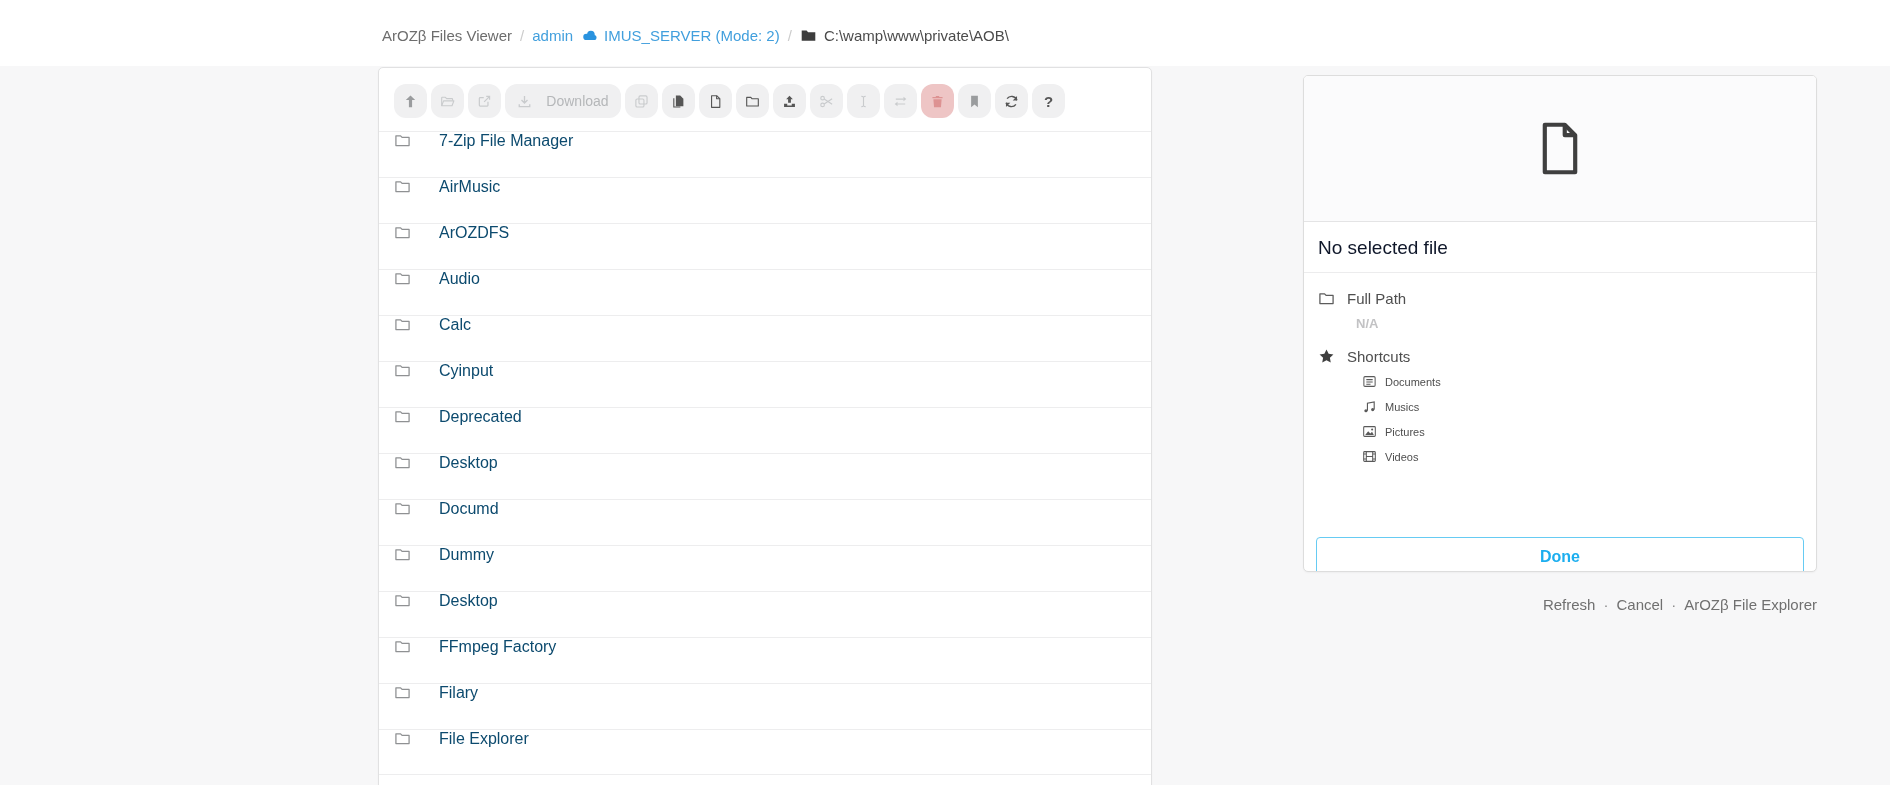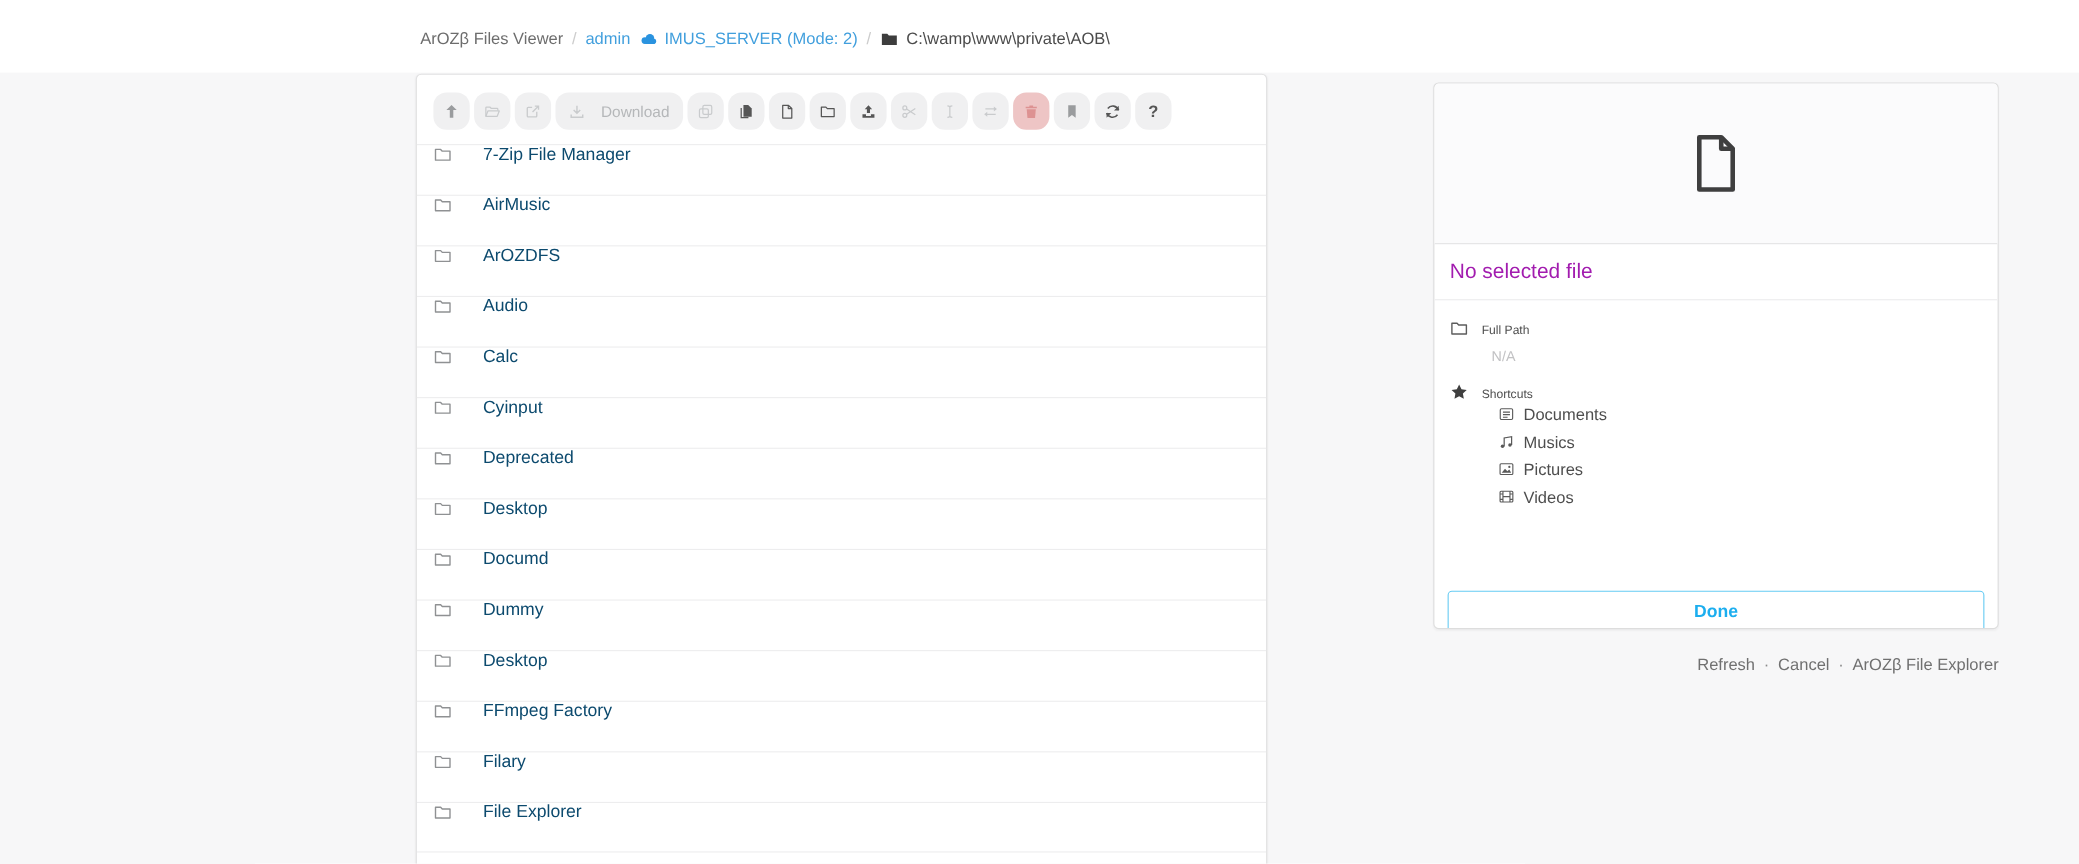--- a/index.html
+++ b/index.html
@@ -51,28 +51,28 @@
 
   
   .right-card{
     position:absolute;left:1303px;top:75px;width:514px;height:497px;
     background:#ffffff;border:1px solid #dddddd;border-radius:5px;
     box-shadow:0 1px 2px rgba(0,0,0,.04);box-sizing:border-box;overflow:hidden;
   }
   .preview{height:145px;background:#fbfbfc;border-bottom:1px solid #e4e4e5;display:flex;align-items:center;justify-content:center;}
   .preview svg{width:46px;height:57px;display:block;color:#3f3f3f;}
   .rc-body{padding:13px 14px;position:relative;height:338px;box-sizing:content-box;}
-  .rc-title{font-size:19px;font-weight:500;color:#a21caf;margin:2px 0 13px;}
+  .rc-title{font-size:19px;font-weight:500;color:#0f172a;margin:2px 0 13px;}
   .rc-divider{height:1px;background:#ececed;margin:0 -14px;}
-  .detail-row{display:flex;align-items:flex-end;gap:12px;margin-top:17px;font-size:11px;color:#4e4e4e;}
+  .detail-row{display:flex;align-items:flex-end;gap:12px;margin-top:17px;font-size:15px;color:#4e4e4e;}
   .detail-row svg{width:17px;height:17px;display:block;color:#5c5c5c;}
   .star-ic svg{color:#3f3f3f;}
-  .na-value{margin:9px 0 0 38px;font-size:13px;color:#c2c2c4;}
+  .na-value{margin:9px 0 0 38px;font-size:13px;color:#c2c2c4;font-weight:bold;}
   .shortcut-list{margin-top:4px;}
-  .shortcut-item{display:flex;align-items:flex-start;gap:8px;margin-left:44px;height:25px;font-size:15px;color:#4e4e4e;cursor:pointer;}
+  .shortcut-item{display:flex;align-items:center;gap:8px;margin-left:44px;height:25px;font-size:11px;color:#4e4e4e;cursor:pointer;}
   .shortcut-item svg{width:15px;height:15px;display:block;color:#5a5a5a;}
   .done-btn{
     position:absolute;left:12px;right:12px;bottom:9px;height:40px;
     border:1.5px solid #66cbf3;border-radius:4px;background:#ffffff;
     color:var(--accent-cyan,#1caeef);font-weight:bold;font-size:16px;
     display:flex;align-items:center;justify-content:center;cursor:pointer;box-sizing:border-box;
   }
 
   
   .footer-links{position:absolute;top:596px;right:73px;display:flex;align-items:center;gap:8px;font-size:15px;color:#707070;}

